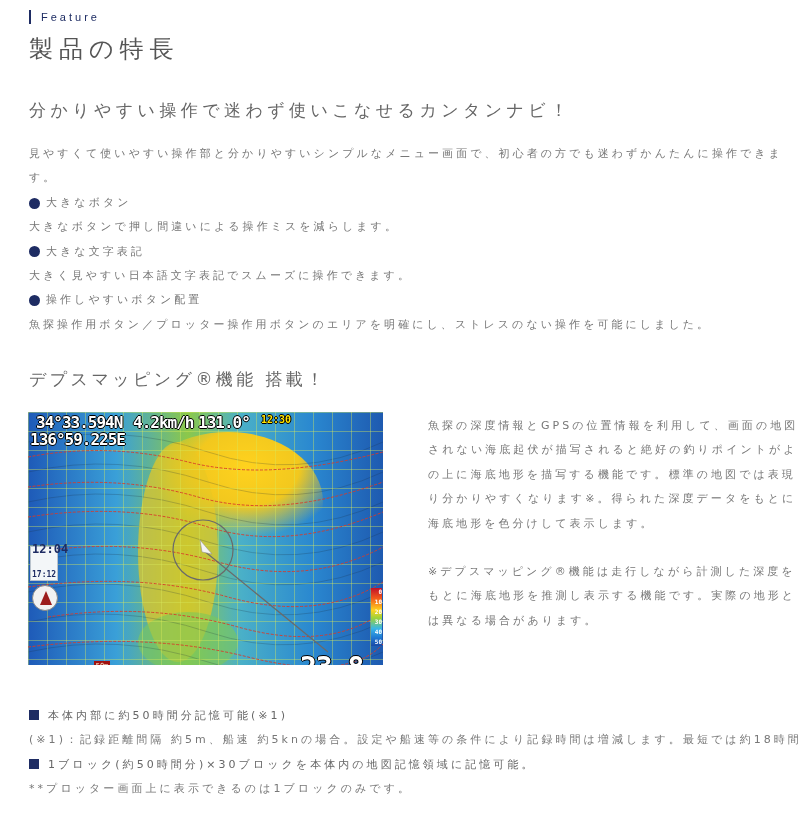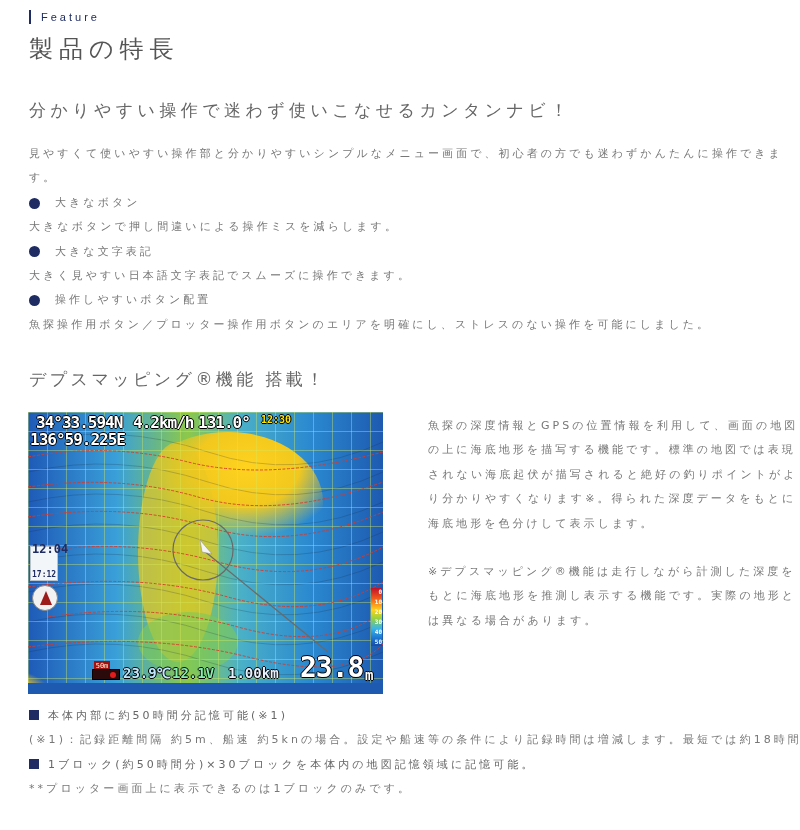--- a/index.html
+++ b/index.html
@@ -25,28 +25,28 @@
       font-size: 17px; letter-spacing: 4.4px; color: #666; font-weight: normal;
       white-space: nowrap;
     }
     .h2.s1 { top: 99px; }
     .h2.s2 { top: 368px; letter-spacing: 3.4px; }
     .body-block {
       position: absolute; left: 29px; top: 142px; width: 760px;
       font-size: 11px; letter-spacing: 3.05px; line-height: 24.4px; color: #777;
     }
     .body-block .line { white-space: nowrap; }
-    .bullet-head { display: flex; align-items: center; gap: 14px; }
+    .bullet-head { display: flex; align-items: center; gap: 5px; }
     .dot {
       display: inline-block; width: 11px; height: 11px; border-radius: 50%;
       background: #1e2c63; margin-right: 1px;
     }
     
     .map {
-      position: absolute; left: 28px; top: 412px; width: 355px; height: 282px;
+      position: absolute; left: 28px; top: 412px; width: 355px; height: 253px;
       overflow: hidden; background: #1e5ab0;
     }
     .map svg { position: absolute; left: 0; top: 0; }
     .hud {
       position: absolute; font-family: "DejaVu Sans Mono", "Liberation Mono", monospace;
       font-weight: bold; color: #fff; white-space: nowrap;
       text-shadow: 1px 0 0 #000, -1px 0 0 #000, 0 1px 0 #000, 0 -1px 0 #000;
       line-height: 1;
     }
     .hud.lat { left: 8px; top: 3px; font-size: 16px; letter-spacing: -1px; }
@@ -226,22 +226,22 @@
     <span style="top:11px">10</span>
     <span style="top:21px">20</span>
     <span style="top:31px">30</span>
     <span style="top:41px">40</span>
     <span style="top:51px">50</span>
   </div>
 </div>
 
 <div class="desc">
   <div class="line">魚探の深度情報とGPSの位置情報を利用して、画面の地図</div>
+  <div class="line">されない海底起伏が描写されると絶好の釣りポイントがよ</div>
   <div class="line">の上に海底地形を描写する機能です。標準の地図では表現</div>
-  <div class="line">されない海底起伏が描写されると絶好の釣りポイントがよ</div>
   <div class="line">り分かりやすくなります※。得られた深度データをもとに</div>
   <div class="line">海底地形を色分けして表示します。</div>
   <div class="gap"></div>
   <div class="line">※デプスマッピング®機能は走行しながら計測した深度を</div>
   <div class="line">もとに海底地形を推測し表示する機能です。実際の地形と</div>
   <div class="line">は異なる場合があります。</div>
 </div>
 
 <div class="note">
   <div class="line title-line">

